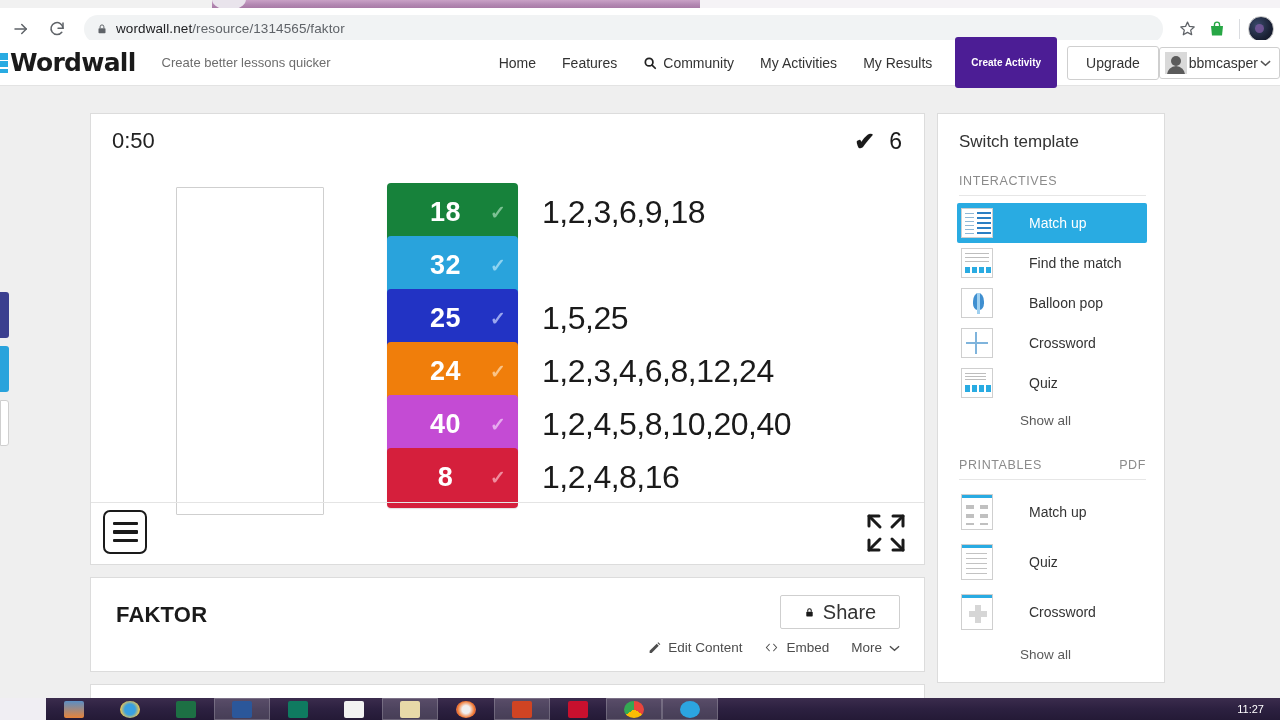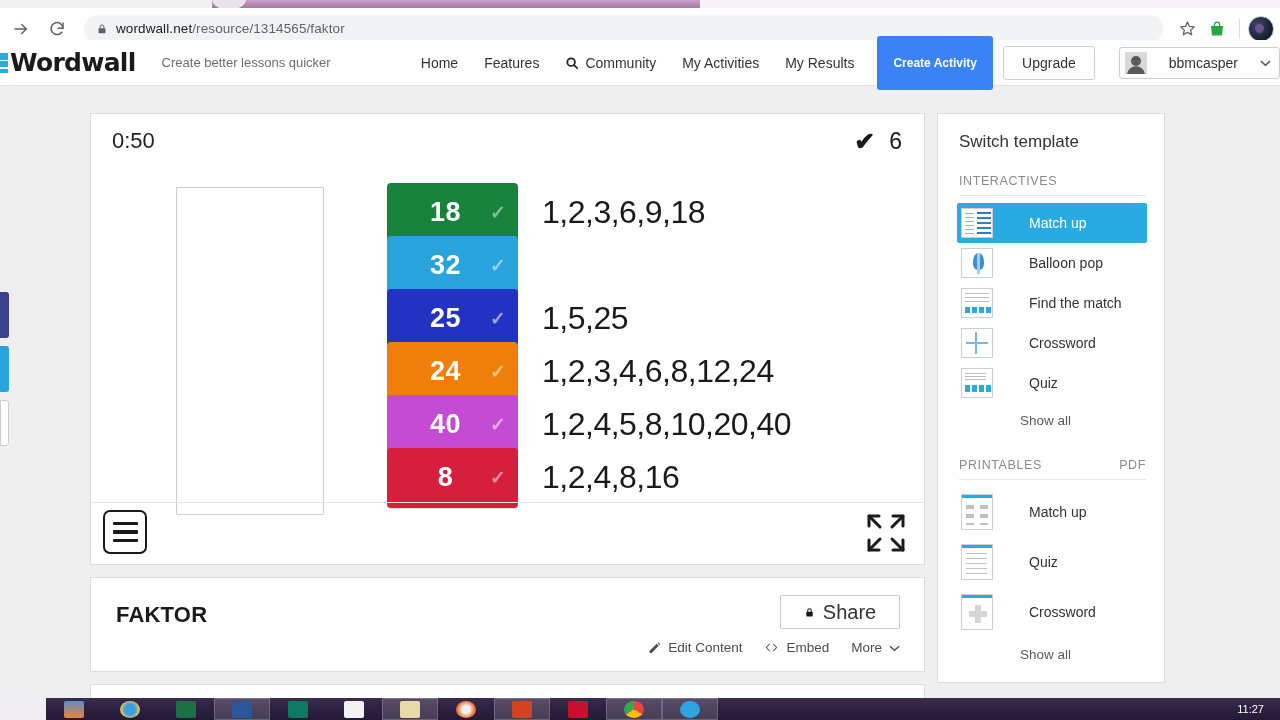--- a/index.html
+++ b/index.html
@@ -91,31 +91,31 @@
   }
   .tagline { font-size: 13px; color: #6d6d6d; margin-left: 26px; }
   .nav-links {
     margin-left: auto; display: flex; align-items: center; gap: 0px;
   }
   .nav-link {
     font-size: 14px; color: #333; padding: 0 13px; cursor: pointer;
     display: flex; align-items: center; gap: 6px; white-space: nowrap;
   }
   .btn-create {
-    background: #3b82f6; color: #fff; font-size: 12px; font-weight: bold;
+    background: #4c1d95; color: #fff; font-size: 10px; font-weight: bold;
     padding: 20px 16px; border-radius: 3px; margin-left: 10px; cursor: pointer;
     white-space: nowrap;
   }
   .btn-upgrade {
     background: #fff; color: #333; font-size: 14px;
     border: 1px solid #cfcfcf; padding: 8px 18px; border-radius: 3px;
     margin-left: 10px; cursor: pointer; white-space: nowrap;
   }
   .user-chip {
-    display: flex; align-items: center; gap: 22px; margin-left: 24px;
+    display: flex; align-items: center; gap: 2px; margin-left: 0;
     border: 1px solid #cfcfcf; border-radius: 3px; padding: 4px 8px 4px 5px;
     cursor: pointer; white-space: nowrap;
   }
   .user-av {
     width: 22px; height: 22px; background: #d9d9d9; position: relative; overflow: hidden;
   }
   .user-av::after {
     content: ""; position: absolute; left: 6px; top: 4px; width: 10px; height: 10px;
     border-radius: 50%; background: #5b5b5b;
   }
@@ -559,26 +559,26 @@
       <div class="sb-block">
         <div class="sb-section">
           <span>INTERACTIVES</span>
         </div>
 
         <div class="sb-item active">
           <div class="thumb t-matchup"></div>
           <span class="sb-label">Match up</span>
         </div>
         <div class="sb-item">
+          <div class="thumb t-find"></div>
+          <span class="sb-label">Find the match</span>
+        </div>
+        <div class="sb-item">
           <div class="thumb t-balloon"></div>
           <span class="sb-label">Balloon pop</span>
-        </div>
-        <div class="sb-item">
-          <div class="thumb t-find"></div>
-          <span class="sb-label">Find the match</span>
         </div>
         <div class="sb-item">
           <div class="thumb t-cross"></div>
           <span class="sb-label">Crossword</span>
         </div>
         <div class="sb-item">
           <div class="thumb t-quiz"></div>
           <span class="sb-label">Quiz</span>
         </div>
         <div class="sb-showall">Show all</div>

